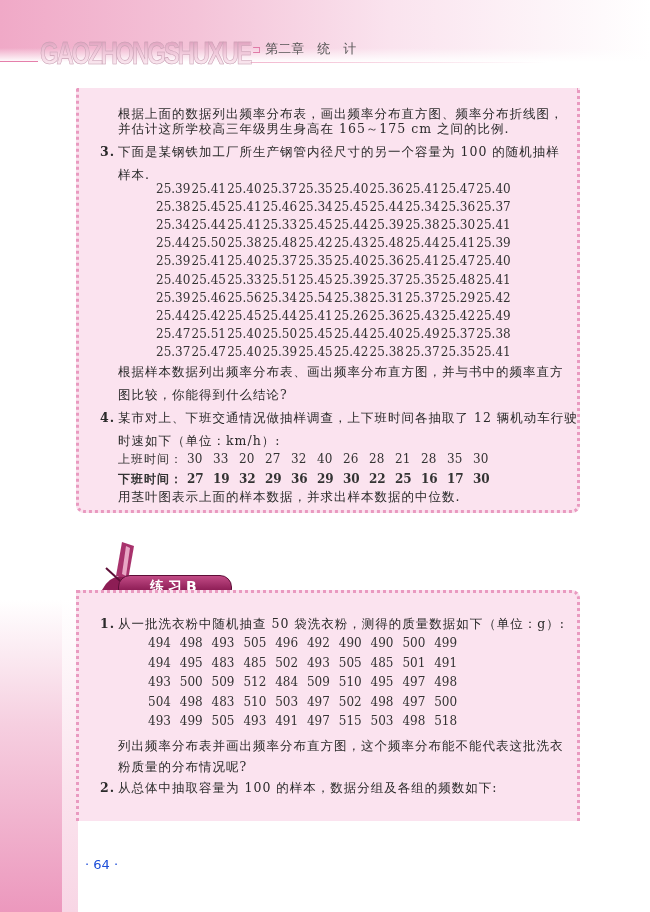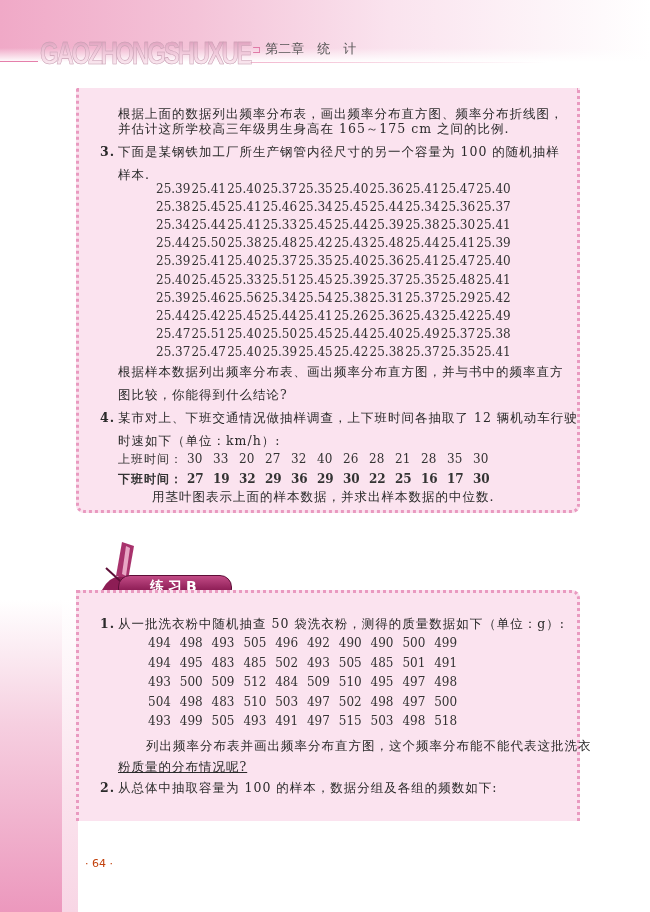--- a/index.html
+++ b/index.html
@@ -62,21 +62,21 @@
     position:absolute; left:118px; top:575px; width:112px; height:24px;
     background:linear-gradient(180deg,#c24b86 0%, #8d1d55 60%, #6d1141 100%);
     border-radius:12px; border:1px solid #5d0e37;
   }
   .label-text {
     position:absolute; left:150px; top:578px; color:#fff; font-weight:bold; font-size:14px;
     letter-spacing:4px; font-family:"DejaVu Sans", sans-serif;
   }
   .badge-icon { position:absolute; left:82px; top:540px; width:80px; height:62px; }
   .page-num {
-    position:absolute; left:85px; top:857px; font-size:11px; color:#c2410c;
+    position:absolute; left:85px; top:857px; font-size:13px; color:#1d4ed8;
     font-family:"DejaVu Sans", sans-serif;
   }
 </style>
 </head>
 <body>
 
 <div class="header-band"></div>
 <div class="header-line-left"></div>
 <div class="header-line-right"></div>
 <div class="brand">GAOZHONGSHUXUE</div>
@@ -113,21 +113,21 @@
 <div class="txt num" style="left:100px;top:408px;">4.</div>
 <div class="txt" style="left:118px;top:408px;">某市对上、下班交通情况做抽样调查，上下班时间各抽取了 12 辆机动车行驶</div>
 <div class="txt" style="left:118px;top:431px;">时速如下（单位：km/h）:</div>
 
 <div class="data-row speed" style="left:118px;top:450px;">
   <span style="width:auto;margin-right:4px;letter-spacing:1px;">上班时间：</span><span id="morningvals"><span>30</span><span>33</span><span>20</span><span>27</span><span>32</span><span>40</span><span>26</span><span>28</span><span>21</span><span>28</span><span>35</span><span>30</span></span>
 </div>
 <div class="data-row speed" style="left:118px;top:470px;font-weight:bold;">
   <span style="width:auto;margin-right:4px;letter-spacing:1px;">下班时间：</span><span id="eveningvals"><span>27</span><span>19</span><span>32</span><span>29</span><span>36</span><span>29</span><span>30</span><span>22</span><span>25</span><span>16</span><span>17</span><span>30</span></span>
 </div>
-<div class="txt" style="left:118px;top:487px;margin-left:34px;">用茎叶图表示上面的样本数据，并求出样本数据的中位数.</div>
+<div class="txt" style="left:118px;top:487px;">用茎叶图表示上面的样本数据，并求出样本数据的中位数.</div>
 
 <svg class="badge-icon" viewBox="0 0 80 62">
   <polygon points="40,2 52,6 46,40 34,36" fill="#a8326c"></polygon>
   <polygon points="44,6 48,8 44,36 40,34" fill="#e8a6c5"></polygon>
   <path d="M20,50 Q30,30 50,40 L60,56 L18,58 Z" fill="#8d1d55"></path>
   <path d="M24,28 L48,50" stroke="#5d0e37" stroke-width="2"></path>
   <circle cx="52" cy="48" r="10" fill="none" stroke="#fff" stroke-width="2"></circle>
 </svg>
 <div class="label-badge"></div>
 <div class="label-text">练习B</div>
@@ -137,19 +137,19 @@
 <div class="txt" style="left:118px;top:614px;">从一批洗衣粉中随机抽查 50 袋洗衣粉，测得的质量数据如下（单位：g）:</div>
 
 <div id="q1rows">
     <div class="data-row" style="left: 148px; top: 634px;"><span style="display: inline-block; width: 31.8px;">494</span><span style="display: inline-block; width: 31.8px;">498</span><span style="display: inline-block; width: 31.8px;">493</span><span style="display: inline-block; width: 31.8px;">505</span><span style="display: inline-block; width: 31.8px;">496</span><span style="display: inline-block; width: 31.8px;">492</span><span style="display: inline-block; width: 31.8px;">490</span><span style="display: inline-block; width: 31.8px;">490</span><span style="display: inline-block; width: 31.8px;">500</span><span style="display: inline-block; width: 31.8px;">499</span></div>
     <div class="data-row" style="left: 148px; top: 653.6px;"><span style="display: inline-block; width: 31.8px;">494</span><span style="display: inline-block; width: 31.8px;">495</span><span style="display: inline-block; width: 31.8px;">483</span><span style="display: inline-block; width: 31.8px;">485</span><span style="display: inline-block; width: 31.8px;">502</span><span style="display: inline-block; width: 31.8px;">493</span><span style="display: inline-block; width: 31.8px;">505</span><span style="display: inline-block; width: 31.8px;">485</span><span style="display: inline-block; width: 31.8px;">501</span><span style="display: inline-block; width: 31.8px;">491</span></div>
     <div class="data-row" style="left: 148px; top: 673.2px;"><span style="display: inline-block; width: 31.8px;">493</span><span style="display: inline-block; width: 31.8px;">500</span><span style="display: inline-block; width: 31.8px;">509</span><span style="display: inline-block; width: 31.8px;">512</span><span style="display: inline-block; width: 31.8px;">484</span><span style="display: inline-block; width: 31.8px;">509</span><span style="display: inline-block; width: 31.8px;">510</span><span style="display: inline-block; width: 31.8px;">495</span><span style="display: inline-block; width: 31.8px;">497</span><span style="display: inline-block; width: 31.8px;">498</span></div>
     <div class="data-row" style="left: 148px; top: 692.8px;"><span style="display: inline-block; width: 31.8px;">504</span><span style="display: inline-block; width: 31.8px;">498</span><span style="display: inline-block; width: 31.8px;">483</span><span style="display: inline-block; width: 31.8px;">510</span><span style="display: inline-block; width: 31.8px;">503</span><span style="display: inline-block; width: 31.8px;">497</span><span style="display: inline-block; width: 31.8px;">502</span><span style="display: inline-block; width: 31.8px;">498</span><span style="display: inline-block; width: 31.8px;">497</span><span style="display: inline-block; width: 31.8px;">500</span></div>
     <div class="data-row" style="left: 148px; top: 712.4px;"><span style="display: inline-block; width: 31.8px;">493</span><span style="display: inline-block; width: 31.8px;">499</span><span style="display: inline-block; width: 31.8px;">505</span><span style="display: inline-block; width: 31.8px;">493</span><span style="display: inline-block; width: 31.8px;">491</span><span style="display: inline-block; width: 31.8px;">497</span><span style="display: inline-block; width: 31.8px;">515</span><span style="display: inline-block; width: 31.8px;">503</span><span style="display: inline-block; width: 31.8px;">498</span><span style="display: inline-block; width: 31.8px;">518</span></div>
   </div>
 
-<div class="txt" style="left:118px;top:736px;margin-left:28px;">列出频率分布表并画出频率分布直方图，这个频率分布能不能代表这批洗衣</div>
-<div class="txt" style="left:118px;top:757px;text-decoration:underline;">粉质量的分布情况呢?</div>
+<div class="txt" style="left:118px;top:736px;">列出频率分布表并画出频率分布直方图，这个频率分布能不能代表这批洗衣</div>
+<div class="txt" style="left:118px;top:757px;">粉质量的分布情况呢?</div>
 
 <div class="txt num" style="left:100px;top:778px;">2.</div>
 <div class="txt" style="left:118px;top:778px;">从总体中抽取容量为 100 的样本，数据分组及各组的频数如下:</div>
 
 <div class="page-num">· 64 ·</div>
 
 </body></html>

